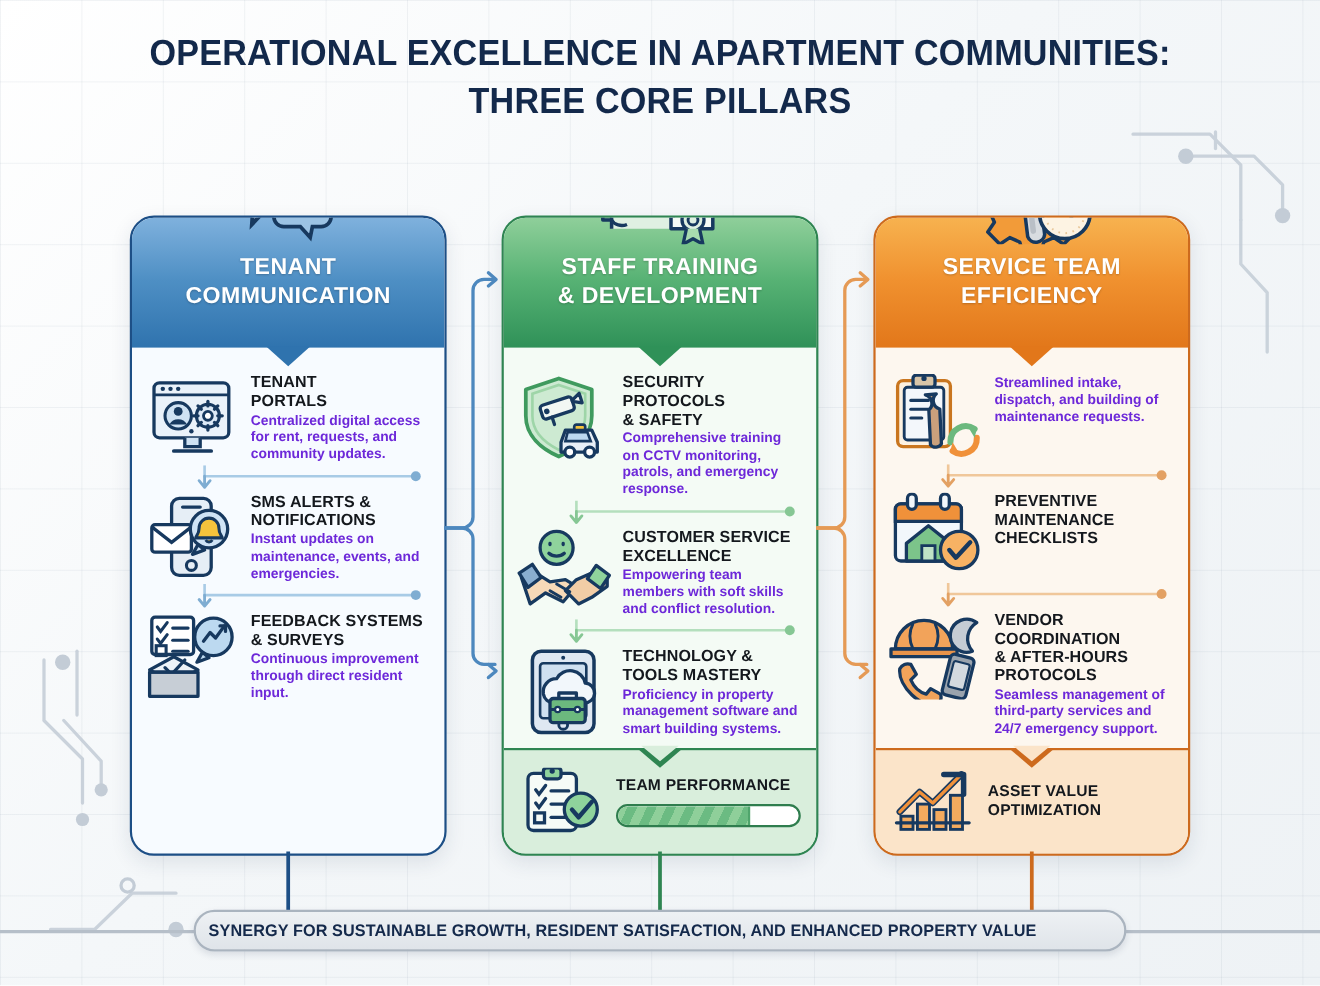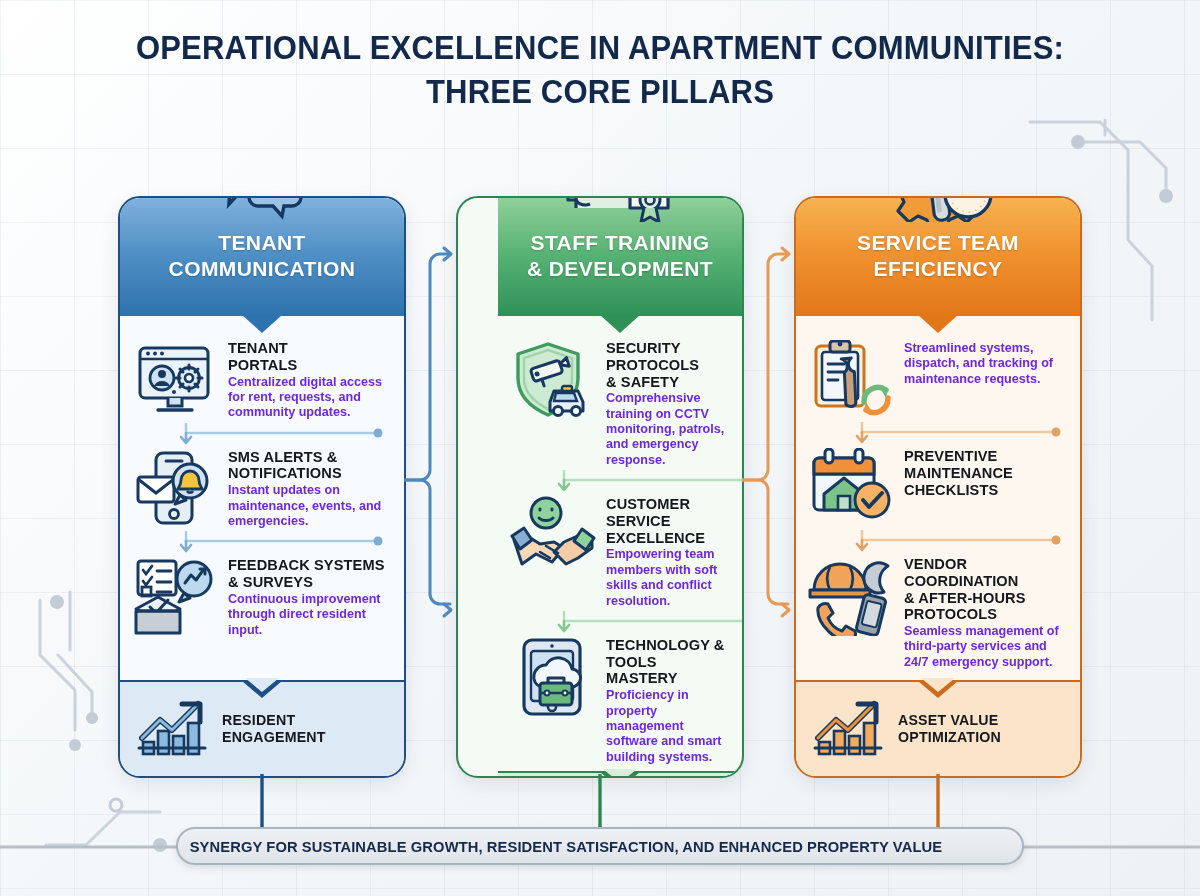--- a/index.html
+++ b/index.html
@@ -47,21 +47,21 @@
     width: 288px;
     height: 582px;
     border-radius: 22px;
     border: 2.5px solid var(--edge);
     background: var(--body);
     box-shadow: 0 6px 18px rgba(30,50,80,.10);
     overflow: hidden;
     display: flex; flex-direction: column;
   }
   #p1 { left: 118px; --edge:#1d4f86; --body:#f7fbff; }
-  #p2 { left: 456px; padding-left: 40px; --edge:#2f8552; --body:#f4fbf5; }
+  #p2 { left: 456px; --edge:#2f8552; --body:#f4fbf5; }
   #p3 { left: 794px; --edge:#cd6a1d; --body:#fdf7ef; }
 
   .head {
     position: relative;
     height: 118px;
     flex: 0 0 118px;
     display: flex; align-items: center; justify-content: center;
     text-align: center;
     color: #ffffff;
     font-weight: 800;
@@ -351,39 +351,20 @@
         <div class="item-tx">
           <div class="item-h">
             <div>FEEDBACK SYSTEMS</div>
             <div>&amp; SURVEYS</div>
           </div>
           <div class="item-p">Continuous improvement through direct resident input.</div>
         </div>
       </div>
     </div>
 
-    <div class="foot">
-      <div class="vnotch"></div>
-      <svg class="foot-ic" viewBox="0 0 76 62">
-        <g fill="#8cb9de" stroke="#17395f" stroke-width="2.6">
-          <rect x="9" y="44" width="11" height="12"></rect>
-          <rect x="24" y="33" width="11" height="23"></rect>
-          <rect x="39" y="38" width="11" height="18"></rect>
-          <rect x="54" y="25" width="11" height="31"></rect>
-        </g>
-        <path d="M5 50 h66" stroke="#17395f" stroke-width="3" stroke-linecap="round"></path>
-        <path d="M8 40 L26 22 L38 32 L64 6" fill="none" stroke="#17395f" stroke-width="6" stroke-linecap="round" stroke-linejoin="round"></path>
-        <path d="M8 40 L26 22 L38 32 L64 6" fill="none" stroke="#8cb9de" stroke-width="3" stroke-linecap="round" stroke-linejoin="round"></path>
-        <path d="M48 6 h18 v18" fill="none" stroke="#17395f" stroke-width="5" stroke-linecap="round" stroke-linejoin="round"></path>
-      </svg>
-      <div class="foot-label">
-        <div>RESIDENT</div>
-        <div>ENGAGEMENT</div>
-      </div>
-    </div>
   </div>
 
   <div class="pillar" id="p2">
     <div class="head">
       <svg class="head-icon" viewBox="0 0 132 90">
         <path d="M22 76 V58 c-6 -4 -8 -12 -8 -20 a32 32 0 0 1 64 0 v38" fill="#dff0e2" stroke="#17395f" stroke-width="3.2" stroke-linejoin="round"></path>
         <path d="M14 48 l-8 6 8 4 v10 h8" fill="none" stroke="#17395f" stroke-width="3.2" stroke-linejoin="round"></path>
         <path d="M22 68 a10 8 0 0 0 14 4" fill="none" stroke="#17395f" stroke-width="3"></path>
         <g>
           <path d="M46 40 a12 12 0 1 1 24 0 c0 7 -5 9 -6 14 h-12 c-1 -5 -6 -7 -6 -14z" fill="#a9dbaf" stroke="#17395f" stroke-width="3" stroke-linejoin="round"></path>
@@ -569,21 +550,21 @@
             <path d="M30 20 a8 8 0 0 0 10 10 l18 26 a6 6 0 0 1 -8 6 L32 36 a8 8 0 0 0 -10 -10z" fill="#caa07c" stroke="#17395f" stroke-width="3" stroke-linejoin="round"></path>
           </g>
           <g transform="translate(52,46)">
             <path d="M4 16 a14 14 0 0 1 22 -12" fill="none" stroke="#6cb97e" stroke-width="5.5" stroke-linecap="round"></path>
             <path d="M28 12 a14 14 0 0 1 -22 12" fill="none" stroke="#f0913a" stroke-width="5.5" stroke-linecap="round"></path>
             <path d="M20 2 l8 2 -2 8z" fill="#6cb97e"></path>
             <path d="M12 26 l-8 -2 2 -8z" fill="#f0913a"></path>
           </g>
         </svg>
         <div class="item-tx">
-          <div class="item-p">Streamlined systems, dispatch, and tracking of maintenance requests.</div>
+          <div class="item-p">Streamlined intake, dispatch, and building of maintenance requests.</div>
         </div>
       </div>
 
       <div class="sep">
         <svg width="262" height="22" viewBox="0 0 262 22">
           <path d="M56 0 V10 H248" fill="none" stroke="#f0c79a" stroke-width="2.4"></path>
           <path d="M56 10 V19 M51 14 l5 6 5 -6" fill="none" stroke="#e3a163" stroke-width="2.6" stroke-linecap="round" stroke-linejoin="round"></path>
           <circle cx="250" cy="10" r="4.5" fill="#e3a163"></circle>
         </svg>
       </div>

